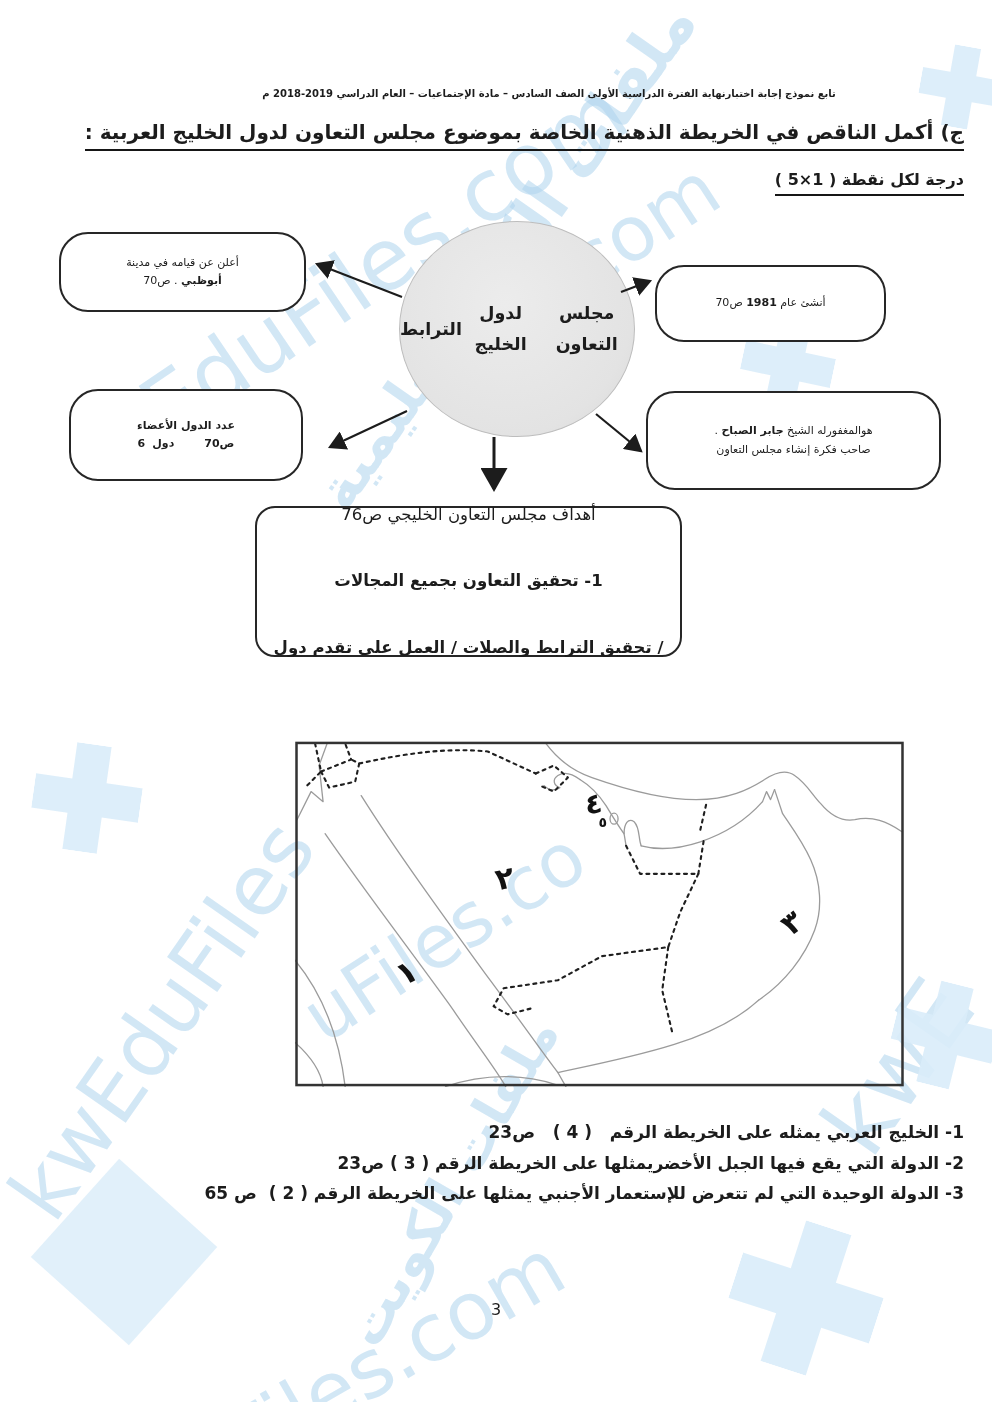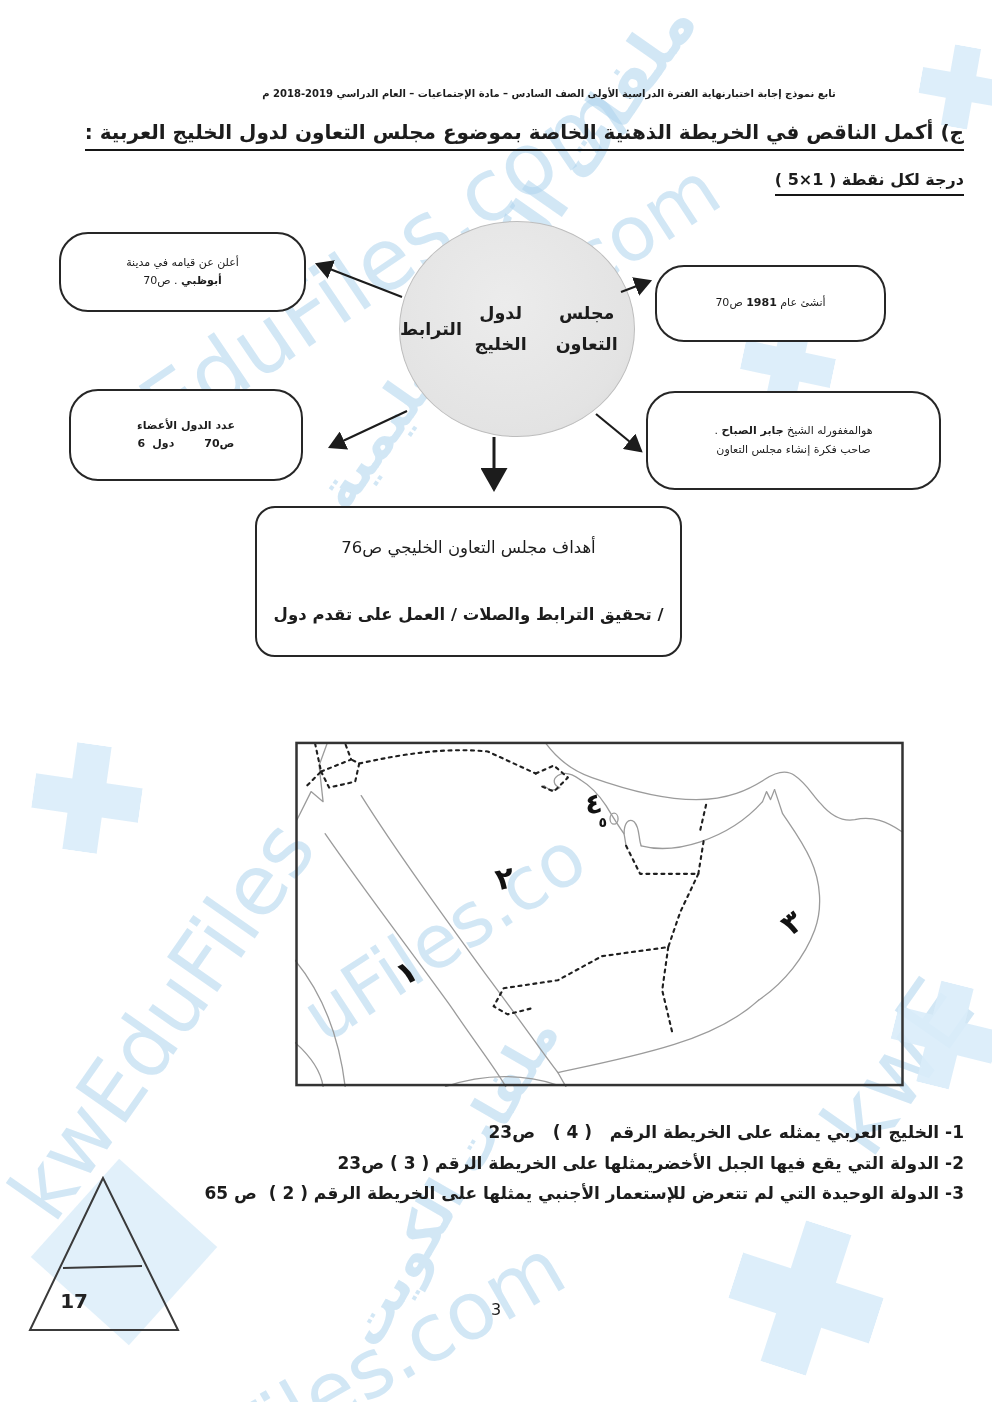--- a/index.html
+++ b/index.html
@@ -136,20 +136,21 @@
 
     <div class="box box-br">
       <div>
         <span>هوالمغفورله الشيخ </span><b>جابر الصباح</b><span> .</span>
       </div>
       <div>صاحب فكرة إنشاء مجلس التعاون</div>
     </div>
 
     <div class="box box-goals">
       <div>أهداف مجلس التعاون الخليجي ص76</div>
+      <div style="font-weight:700">1- تحقيق التعاون بجميع المجالات</div>
       <div style="font-weight:700">/ تحقيق الترابط والصلات /  العمل على تقدم دول</div>
     </div>
 
     <svg class="connectors" width="992" height="700" viewBox="0 0 992 700">
       <defs>
         <marker id="ah" markerWidth="9" markerHeight="9" refX="7" refY="4.5" orient="auto">
           <path d="M0,0 L8,4.5 L0,9 z" fill="#1c1c1c"></path>
         </marker>
       </defs>
       <line x1="402" y1="297" x2="317" y2="264" stroke="#1c1c1c" stroke-width="2.2" marker-end="url(#ah)"></line>
@@ -200,24 +201,17 @@
         </g>
       </svg>
     </div>
 
     <div class="questions">
       <div class="q-row">1- الخليج العربي يمثله على الخريطة الرقم &nbsp; ( 4 ) &nbsp; ص23</div>
       <div class="q-row">2- الدولة التي يقع فيها الجبل الأخضريمثلها على الخريطة الرقم  ( 3 ) ص23</div>
       <div class="q-row">3- الدولة الوحيدة التي لم تتعرض للإستعمار الأجنبي يمثلها على الخريطة الرقم  ( 2 ) &nbsp;ص 65</div>
     </div>
 
-    <div class="triangle-wrap">
-      <svg width="165" height="175" viewBox="0 0 165 175">
-        <polygon points="79,15 6,167 154,167" fill="none" stroke="#3a3a3a" stroke-width="2"></polygon>
-        <line x1="39" y1="105" x2="118" y2="103" stroke="#3a3a3a" stroke-width="2"></line>
-        <text x="64" y="145" font-size="20" font-weight="700" fill="#222222" font-family="DejaVu Sans, sans-serif">17</text>
-      </svg>
-    </div>
 
     <div class="page-number">3</div>
 
   </div>
 </div>
 
 </body></html>

